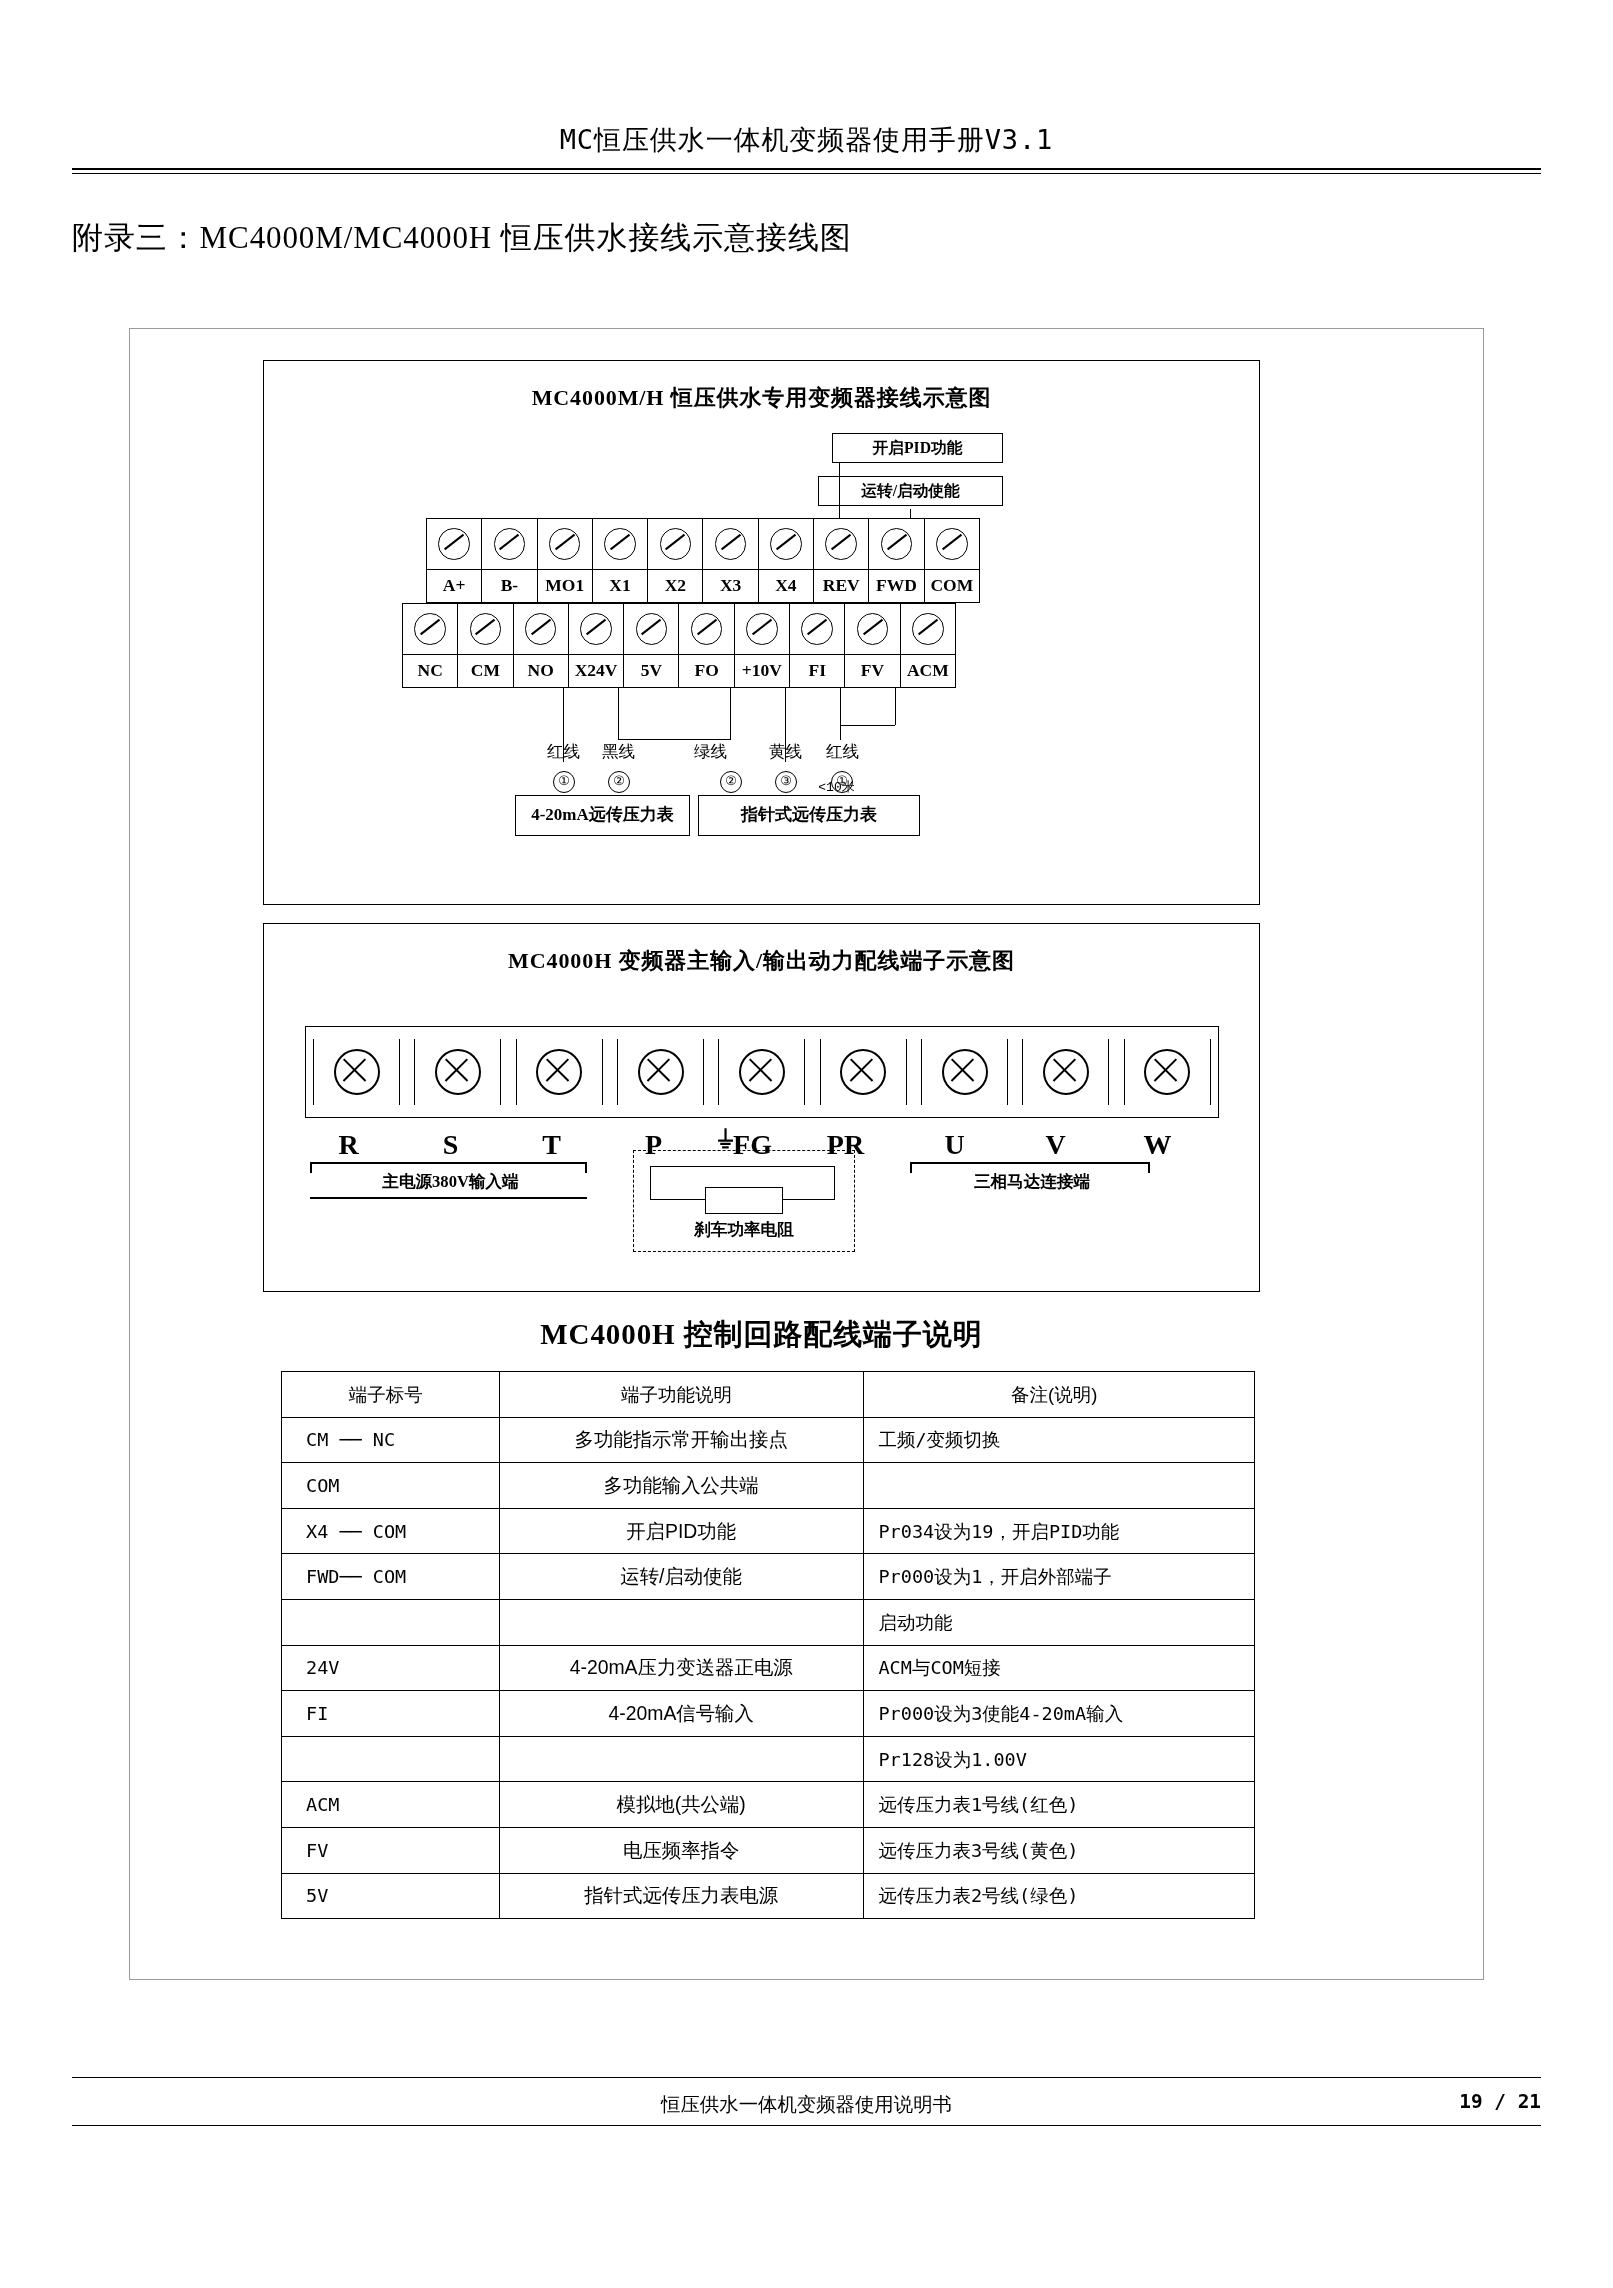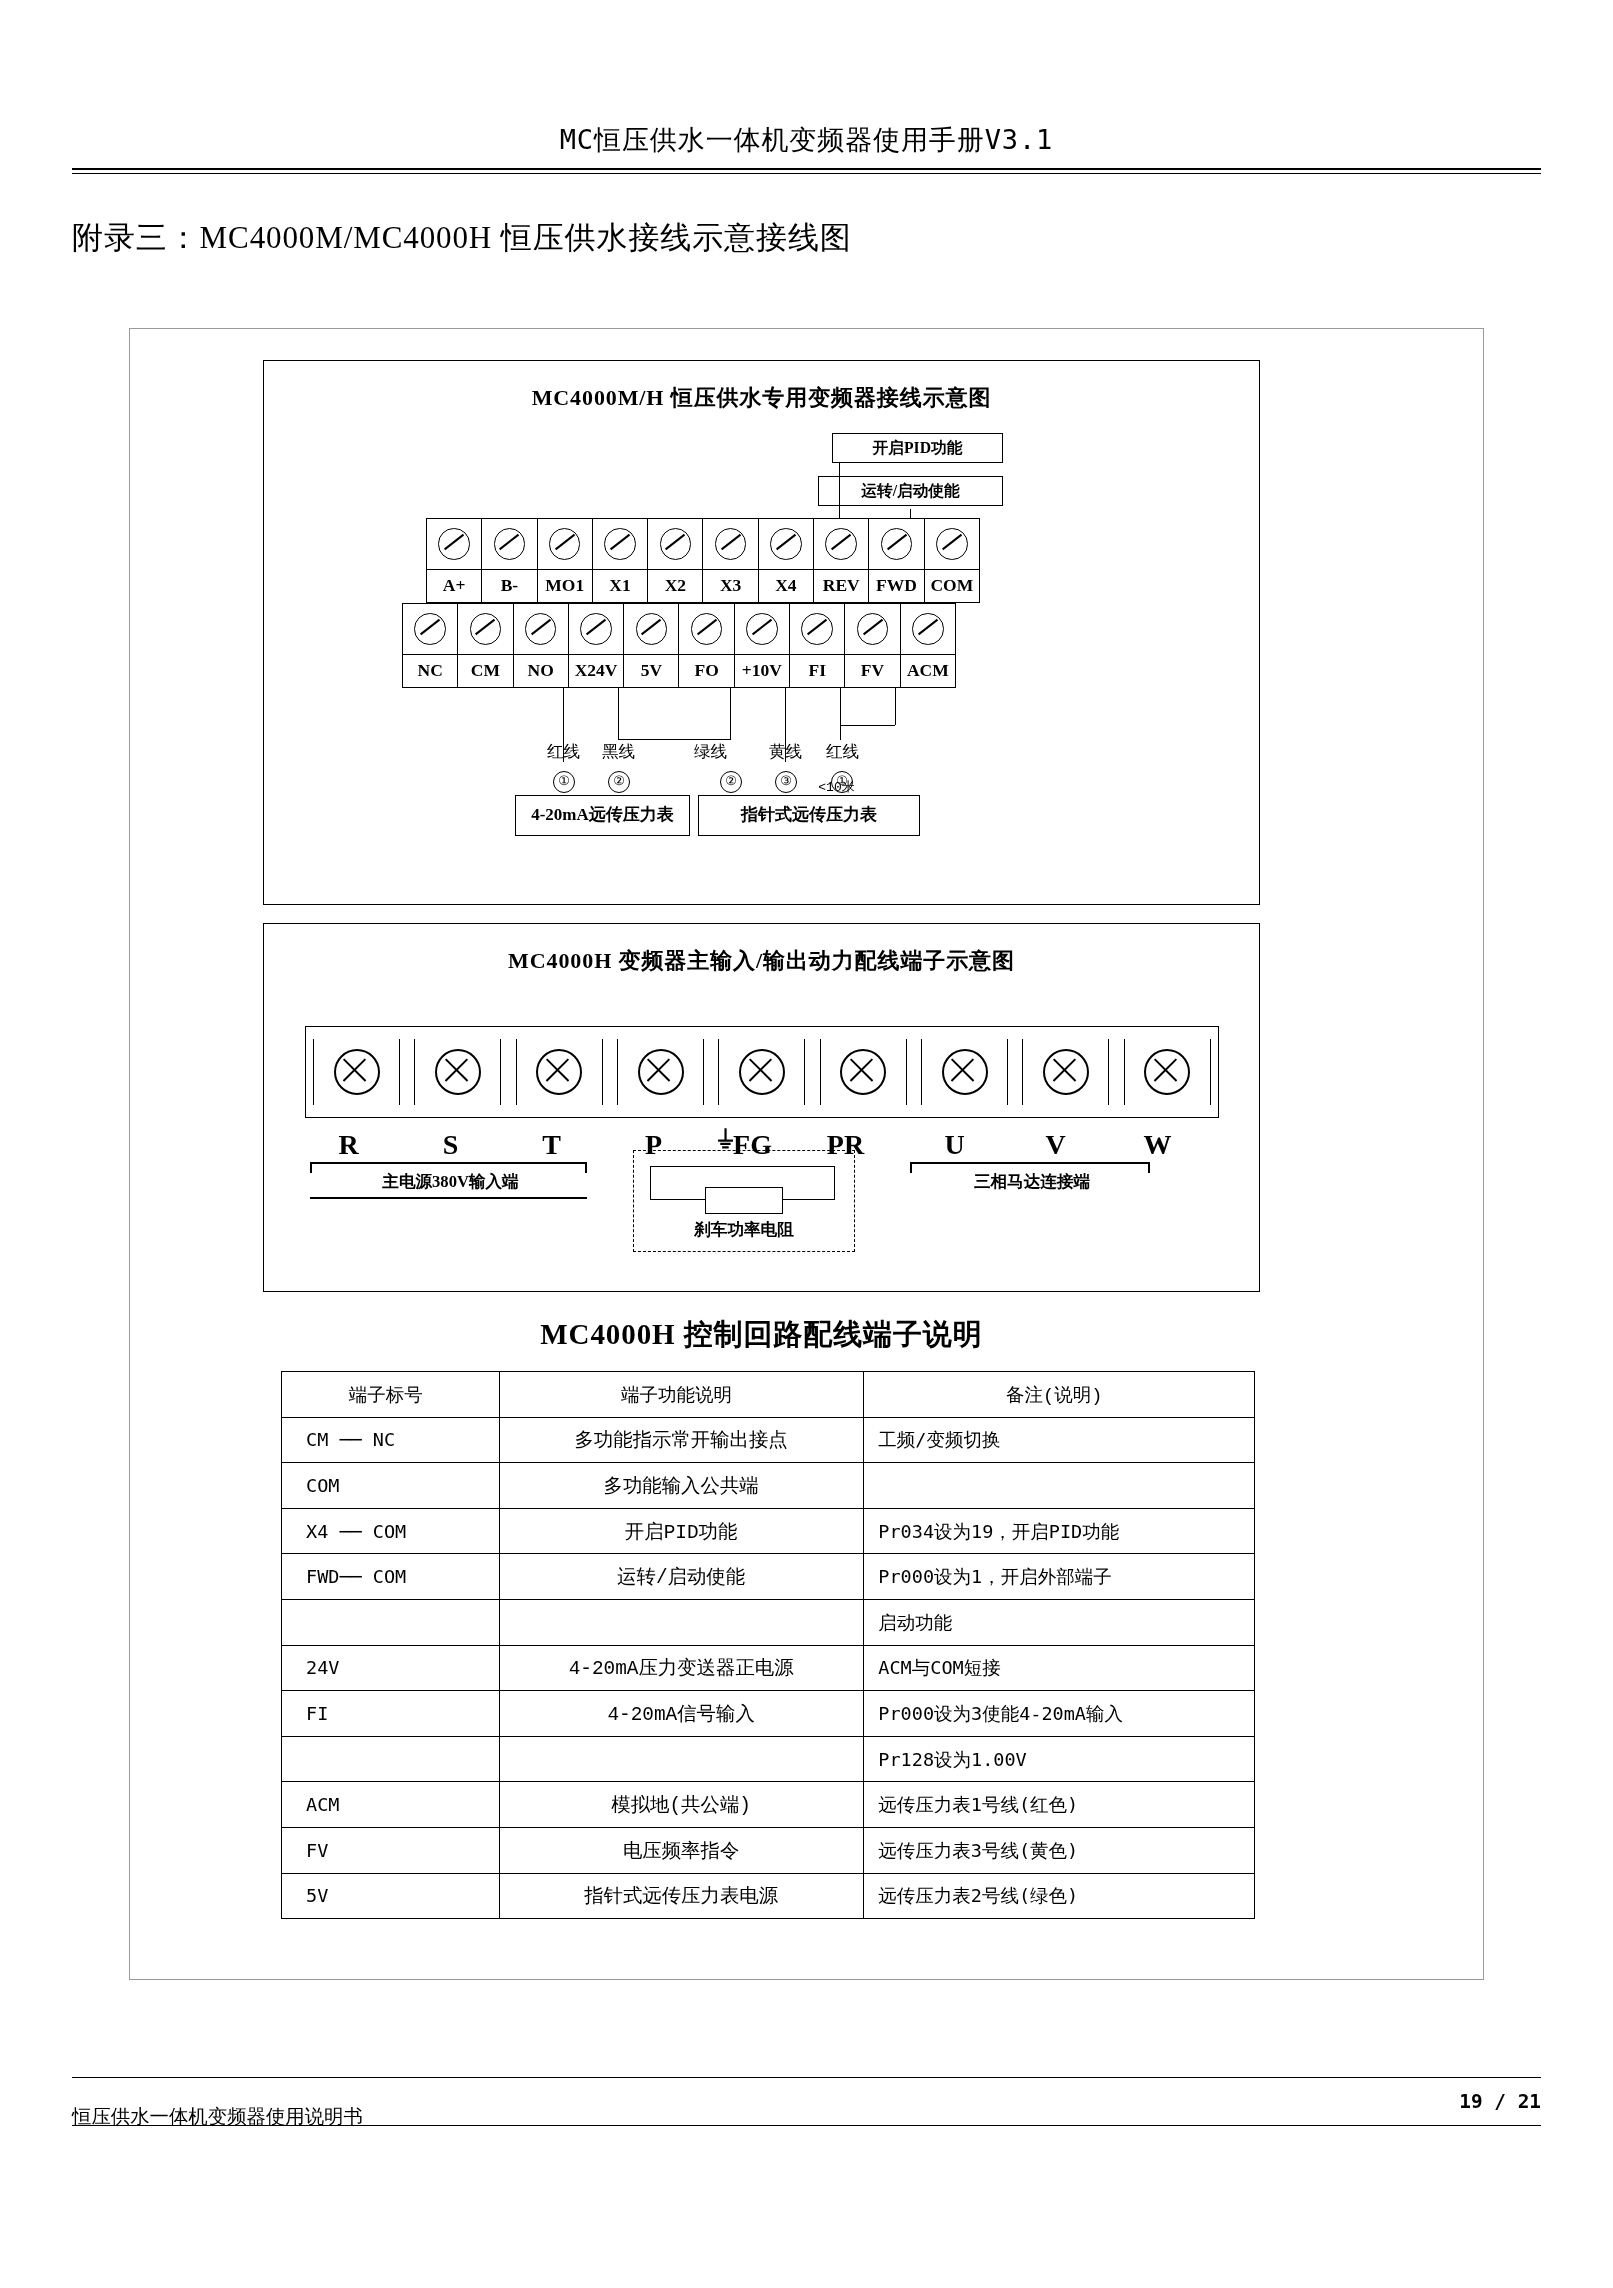--- a/index.html
+++ b/index.html
@@ -256,37 +256,37 @@
   table.spec td {
     border: 1.4px solid #000;
     padding: 8.3px 9.2px;
     vertical-align: middle;
     height: 28px;
   }
   table.spec td.c1 { width: 194px; text-align: left; padding-left: 24px;}
   table.spec td.c2 { width: 369px; text-align: center; }
   table.spec td.c3 { width: 392px; text-align: left; padding-left: 14.8px; }
   table.spec tr.head td { text-align: center; font-weight: normal; padding-left: 0;}
-  table.spec td.cn { font-family: Liberation Mono, monospace; }
+  table.spec td.cn { font-family: Liberation Sans, sans-serif; }
 
   
   .footer-rule {
     position: absolute;
     left: 72px;
     top: 2077px;
     width: 1469px;
     border-top: 0.9px solid #000;
   }
   .footer-text {
     position: absolute;
     left: 72px;
     top: 2091px;
     width: 1469px;
+    text-align: center;
     font-size: 19.4px;
-    margin-top: 12px;
   }
   .footer-page {
     position: absolute;
     right: 72px;
     top: 2090px;
     font-size: 19.4px;
     font-weight: bold;
     font-family: "DejaVu Sans Mono", monospace;
   }
   .footer-rule2 {

